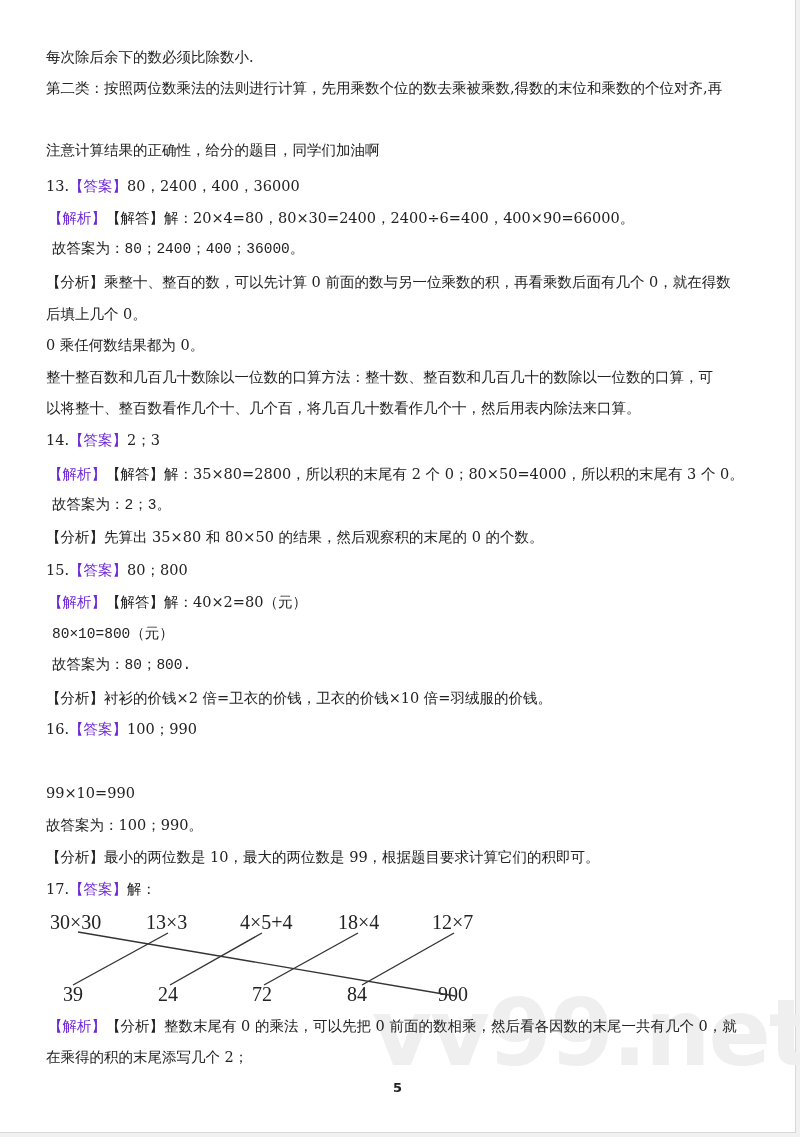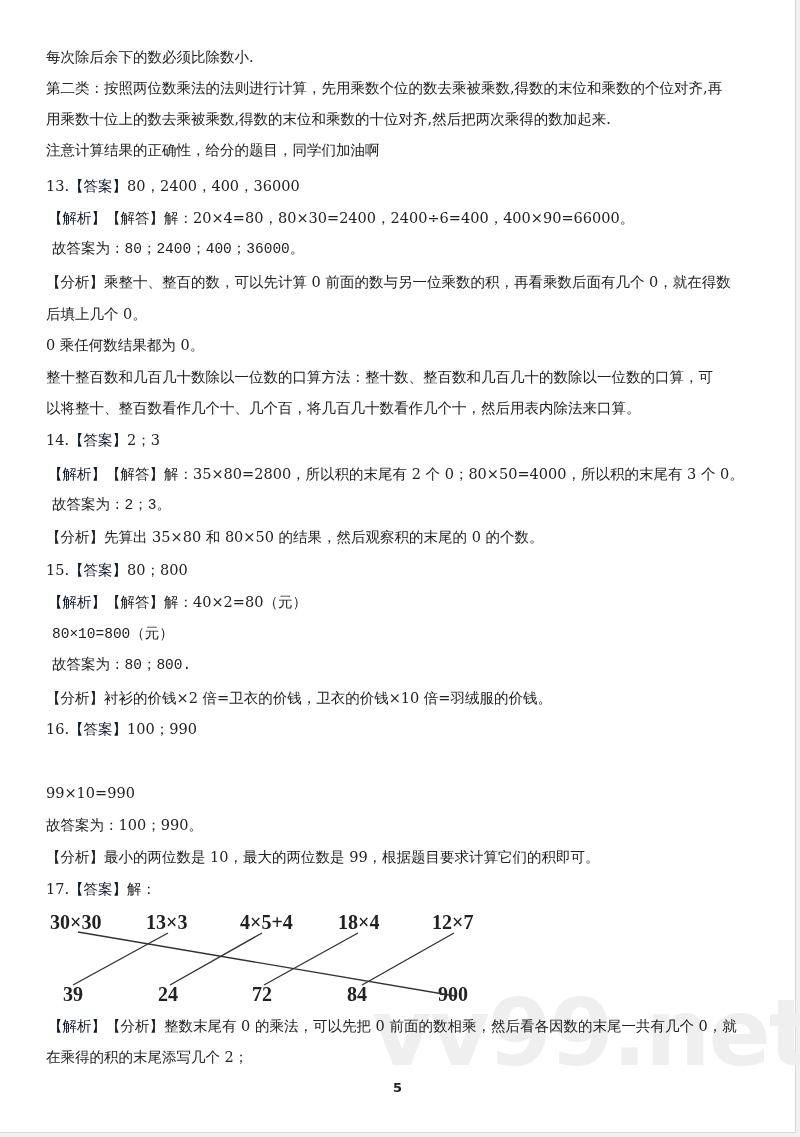--- a/index.html
+++ b/index.html
@@ -21,42 +21,41 @@
     font-weight: bold; font-size: 92px; letter-spacing: -2px;
     color: #efefef; line-height: 1; z-index: 0; user-select: none;
   }
   .line {
     position: absolute; left: 46px; right: 40px;
     font-size: 14.5px; line-height: 20px; white-space: nowrap;
     z-index: 1;
   }
   .line.indent { left: 52px; font-family: Liberation Mono, monospace; }
   .line.sub { left: 48px; }
-  .tag-blue { color: #0f172a; }
-  .diagram { position: absolute; left: 30px; top: 905px; width: 460px; height: 100px; z-index: 1; font-weight: bold; }
+  .tag-blue { color: #6d28d9; }
+  .diagram { position: absolute; left: 30px; top: 905px; width: 460px; height: 100px; z-index: 1; }
   .diagram svg { width: 460px; height: 100px; display: block; }
   .diagram text {
     font-family: "Liberation Serif", "DejaVu Serif", serif; font-size: 20px; fill: #222;
   }
   .page-number {
     position: absolute; left: 0; width: 795px; top: 1080px; text-align: center;
     font-family: "DejaVu Sans", "Liberation Sans", sans-serif; font-weight: bold;
     font-size: 13px; color: #222; z-index: 1;
   }
 </style>
 </head>
 <body>
 
 <div class="page">
 
   <div class="watermark">vv99.net</div>
 
   <div class="line" style="top:47px">每次除后余下的数必须比除数小.</div>
   <div class="line" style="top:78px">第二类：按照两位数乘法的法则进行计算，先用乘数个位的数去乘被乘数,得数的末位和乘数的个位对齐,再</div>
-  <div class="line" style="top:109px">用乘数十位上的数去乘被乘数,得数的末位和乘数的十位对齐,然后把两次乘得的数加起来.</div>
   <div class="line" style="top:140px">注意计算结果的正确性，给分的题目，同学们加油啊</div>
 
   <div class="line" style="top:176px">
     <span>13.</span><span class="tag-blue">【答案】</span><span>80，2400，400，36000</span>
   </div>
   <div class="line sub" style="top:208px">
     <span class="tag-blue">【解析】</span><span>【解答】</span><span>解：20×4=80，80×30=2400，2400÷6=400，400×90=66000。</span>
   </div>
   <div class="line indent" style="top:239px">故答案为：80；2400；400；36000。</div>
   <div class="line" style="top:272px">

